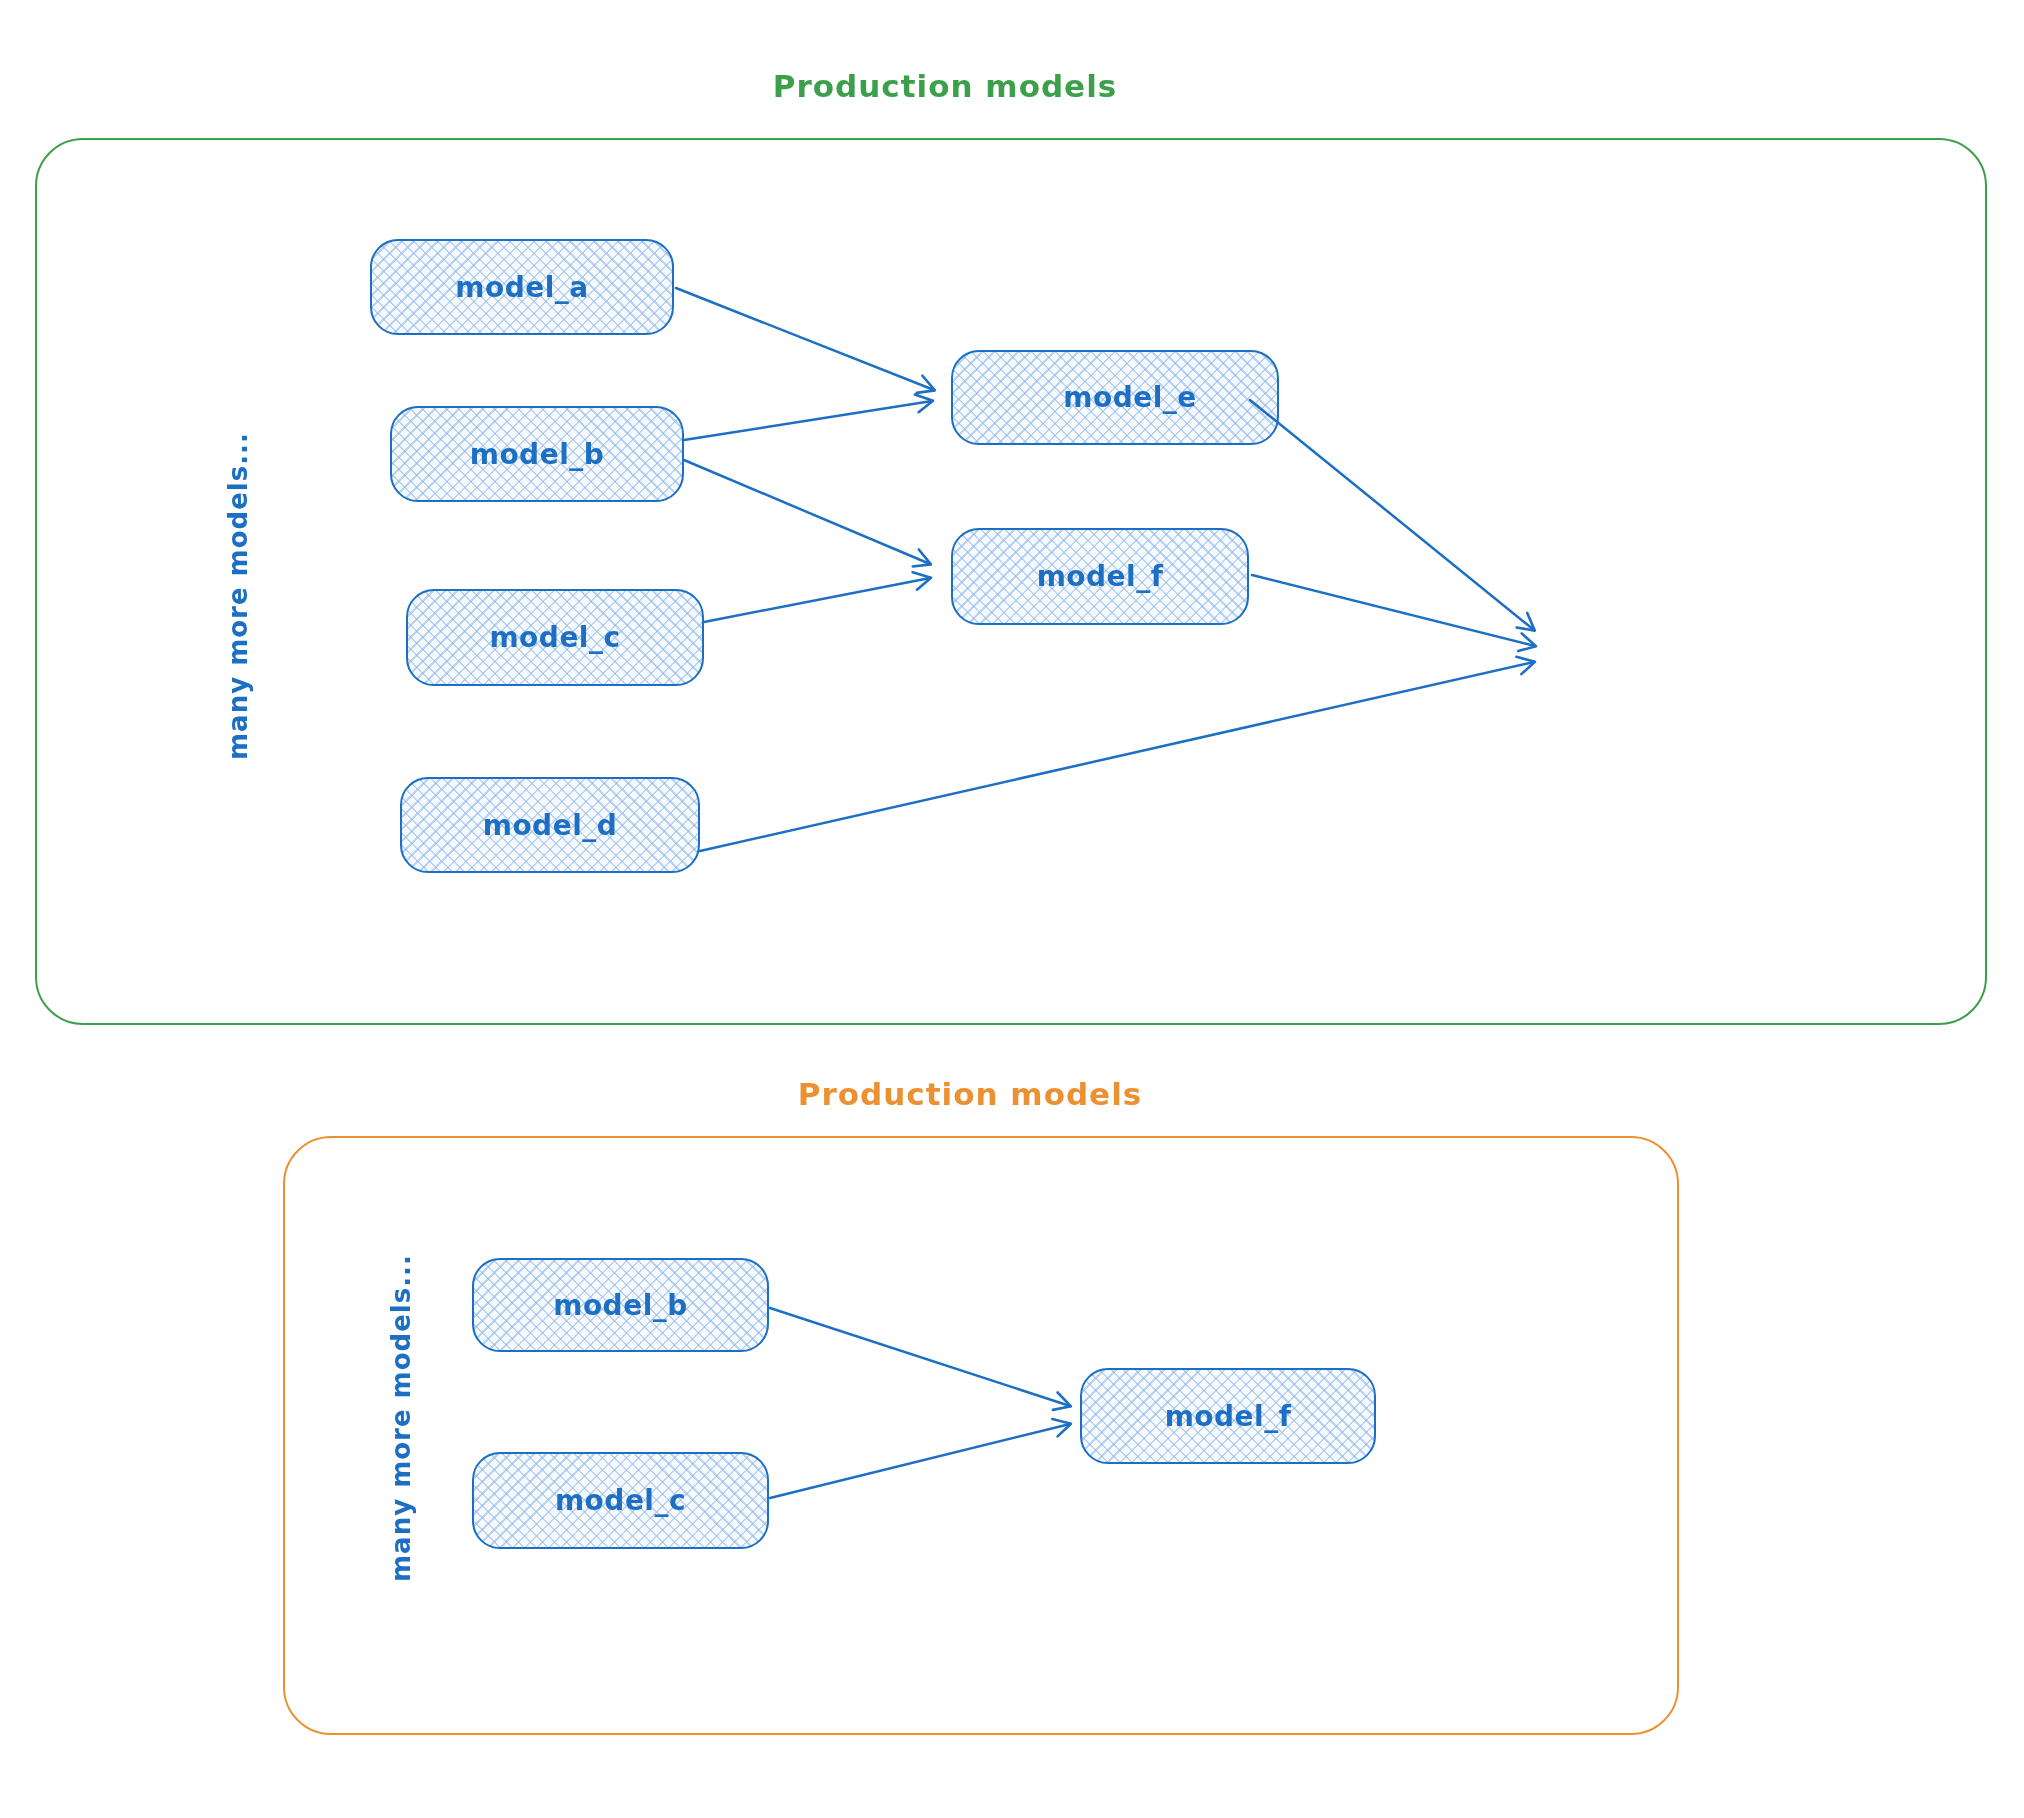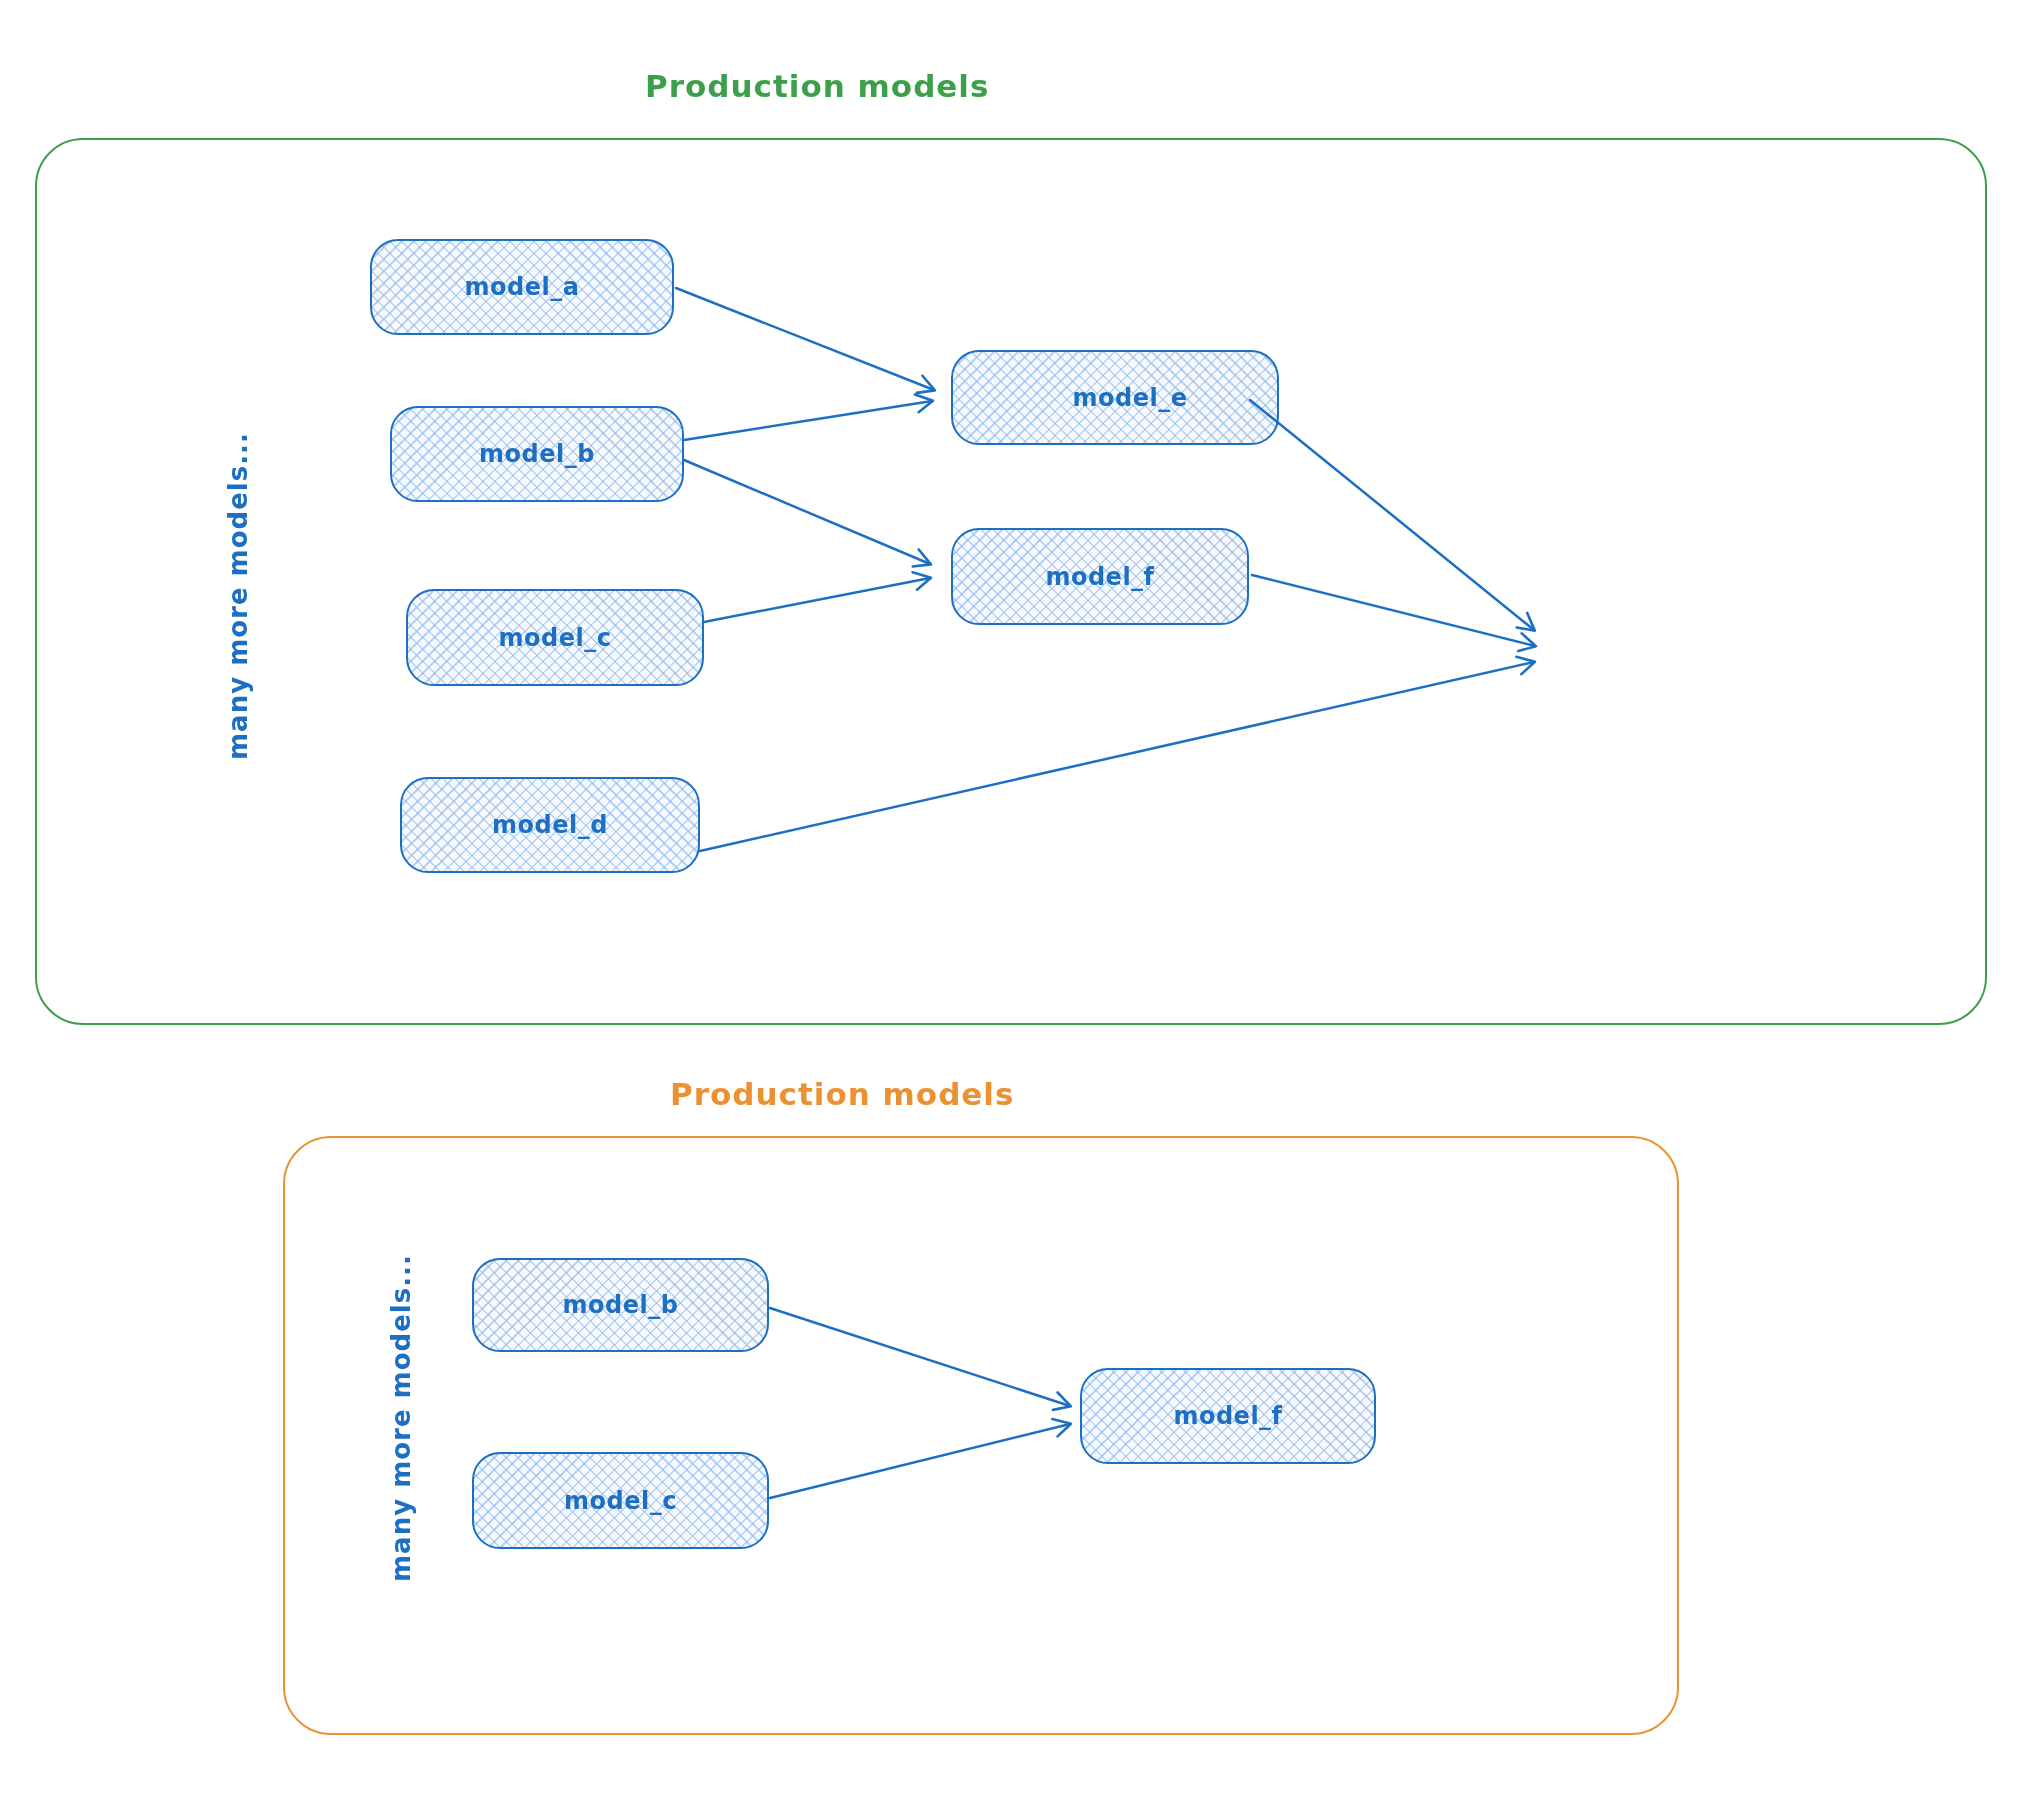--- a/index.html
+++ b/index.html
@@ -8,21 +8,21 @@
     --node-bg:#f6fafe;
     --green:#3ca04b;
     --orange:#ec9132;
   }
   html,body{margin:0;padding:0;background:#ffffff;}
   .canvas{
     position:relative;width:2024px;height:1818px;background:#ffffff;overflow:hidden;
     font-family:"DejaVu Sans", sans-serif;
   }
   .section-title{
-    position:absolute;text-align:left;font-size:31px;font-weight:bold;letter-spacing:1px;
+    position:absolute;text-align:center;font-size:31px;font-weight:bold;letter-spacing:1px;
   }
   .section-title.production{left:645px;top:68px;width:600px;color:var(--green);}
   .section-title.development{left:670px;top:1076px;width:600px;color:var(--orange);}
   .container-frame{
     position:absolute;border-radius:48px;background:transparent;
   }
   .container-frame.production{
     left:35px;top:138px;width:1948px;height:883px;border:2.5px solid var(--green);
   }
   .container-frame.development{
@@ -31,21 +31,21 @@
   .side-label{
     position:absolute;width:320px;height:34px;text-align:center;white-space:nowrap;
     color:var(--blue);font-size:26px;font-weight:bold;letter-spacing:1px;
     transform:rotate(-90deg);
   }
   .side-label.production{left:80px;top:583px;}
   .side-label.development{left:243px;top:1405px;}
   .node{
     position:absolute;display:flex;align-items:center;justify-content:center;
     border:2.5px solid var(--blue);border-radius:28px;
-    color:var(--blue);font-size:24px;font-weight:bold;letter-spacing:0.5px;
+    color:var(--blue);font-size:28px;font-weight:bold;letter-spacing:0.5px;
     background-color:var(--node-bg);
     background-image:
       repeating-linear-gradient(45deg, var(--blue-soft) 0px, var(--blue-soft) 1.8px, transparent 1.8px, transparent 8.5px),
       repeating-linear-gradient(-45deg, var(--blue-soft) 0px, var(--blue-soft) 1.8px, transparent 1.8px, transparent 8.5px);
   }
   
   .n-a{left:370px;top:239px;width:300px;height:92px;}
   .n-b{left:390px;top:406px;width:290px;height:92px;}
   .n-c{left:406px;top:589px;width:294px;height:93px;}
   .n-d{left:400px;top:777px;width:296px;height:92px;}

